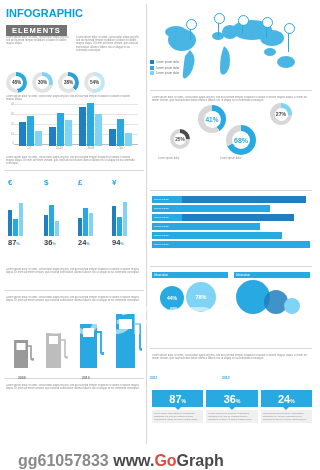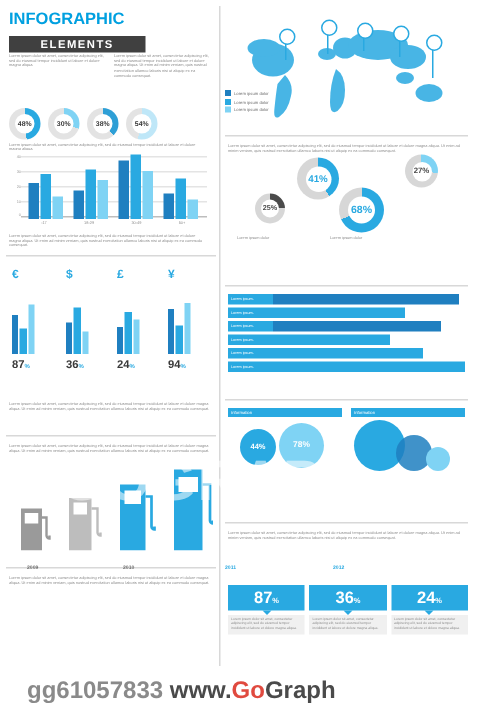--- a/index.html
+++ b/index.html
@@ -5,21 +5,21 @@
   html,body{margin:0;padding:0;}
   body{width:318px;height:470px;background:#ffffff;font-family:"Liberation Sans",sans-serif;position:relative;overflow:hidden;}
   .page{position:absolute;left:0;top:0;width:318px;height:470px;background:#fff;}
 
   
   .lorem{font-size:2.6px;line-height:3.2px;color:#8d8d8d;}
 
   
   .hdr{position:absolute;left:6px;top:8px;}
   .hdr .t1{font-size:11px;font-weight:bold;color:#00a0e0;letter-spacing:0px;line-height:11px;}
-  .hdr .t2{display:inline-block;background:#404040;color:#fff;font-size:7.5px;font-weight:bold;letter-spacing:1px;padding:1px 21px;margin-top:1px;}
+  .hdr .t2{display:inline-block;background:#737373;color:#fff;font-size:7.5px;font-weight:bold;letter-spacing:1px;padding:1px 6px;margin-top:1px;}
 
   
   .vline{position:absolute;background:#d8d8d8;width:1px;}
   .hline{position:absolute;background:#d8d8d8;height:1px;}
 
   
   .donutrow{position:absolute;left:6px;top:72px;display:flex;gap:5px;}
   .donut{width:21px;height:21px;border-radius:50%;position:relative;display:flex;align-items:center;justify-content:center;}
   .donut .hole{width:13px;height:13px;border-radius:50%;background:#fff;position:absolute;}
   .donut span{position:relative;font-size:4.6px;font-weight:bold;color:#3a3a3a;}

